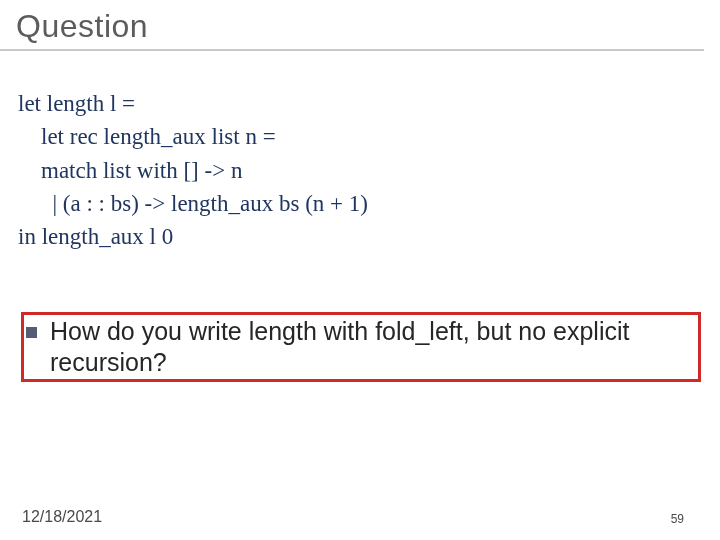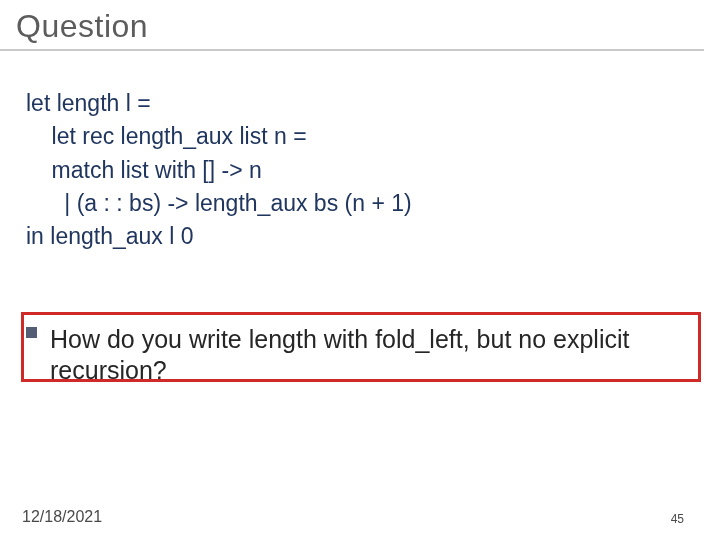--- a/index.html
+++ b/index.html
@@ -23,25 +23,25 @@
     padding: 8px 0 4px 16px;
     border-bottom: 2px solid #c9c9c9;
   }
   .title-text {
     font-size: 32px;
     color: #5c5c5c;
     font-weight: 400;
     letter-spacing: 0.5px;
   }
   .code-block {
-    font-family: Liberation Sans, sans-serif;
+    font-family: Liberation Serif, serif;
     font-size: 23px;
     color: #20365f;
     line-height: 1.45;
-    margin: 36px 0 0 26px;
+    margin: 36px 0 0 18px;
     white-space: pre;
   }
   .question-box {
     position: absolute;
     left: 21px;
     top: 312px;
     width: 680px;
     height: 70px;
     border: 3px solid #cf2a27;
     box-sizing: border-box;
@@ -59,21 +59,20 @@
     height: 11px;
     background: #535d73;
     flex: 0 0 auto;
     margin-top: 11px;
     margin-right: 13px;
   }
   .question-text {
     font-size: 25px;
     color: #262626;
     line-height: 1.22;
-    margin-top: 8px;
   }
   .footer-date {
     position: absolute;
     left: 22px;
     bottom: 14px;
     font-size: 16px;
     color: #4a4a4a;
   }
   .footer-page {
     position: absolute;
@@ -99,15 +98,15 @@
 <span>in length_aux l 0</span></div>
 
   <div class="question-box"></div>
 
   <div class="bullet-row">
     <div class="bullet-square"></div>
     <div class="question-text">How do you write length with fold_left, but no explicit recursion?</div>
   </div>
 
   <div class="footer-date">12/18/2021</div>
-  <div class="footer-page">45</div>
+  <div class="footer-page">59</div>
 
 </div>
 
 </body></html>

